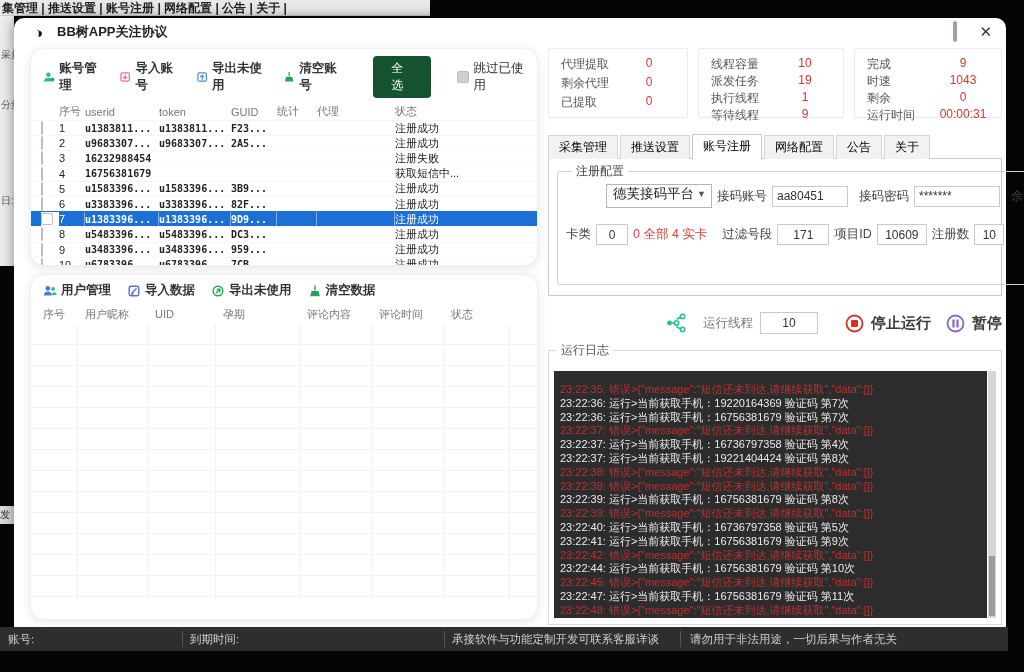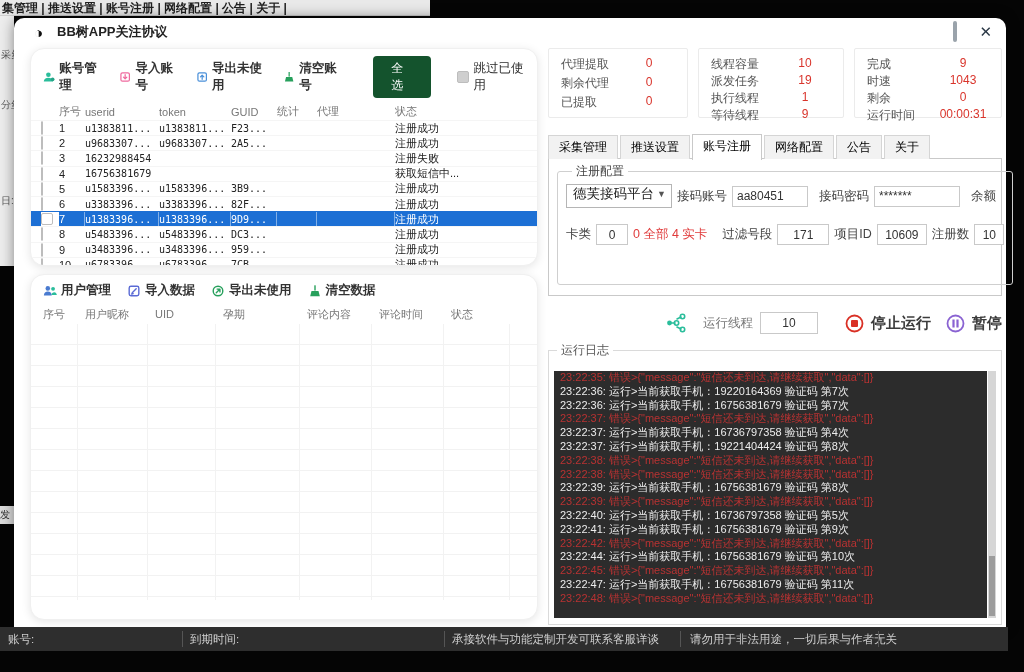--- a/index.html
+++ b/index.html
@@ -38,21 +38,21 @@
   .btn-green { background:#14532d; color:#fff; font-size:12px; font-weight:400; border-radius:4px;
     padding:4px 18px; margin-left:14px; }
   .cbwrap { display:flex; align-items:center; gap:5px; margin-left:10px; font-size:12.5px; color:#2e2e2e; }
   .cb { width:12px; height:12px; border:1px solid #bdbdbd; border-radius:2px; background:#fff; flex:0 0 auto; }
   .cb.gray { background:#cfcfcf; border-color:#bdbdbd; }
 
   
   .agrid { display:grid; grid-template-columns:18px 26px 74px 72px 46px 40px 78px 1fr; align-items:center; padding:0 0 0 10px; }
   .ahead { height:17px; font-size:11px; color:#777; }
   .arow { height:15.2px; font-size:11px; color:#222; border-top:1px solid #f5f5f5; }
-  .arow .mono { font-family:"DejaVu Sans Mono",monospace; font-size:10px; }
+  .arow .mono { font-family:"DejaVu Sans Mono",monospace; font-size:10px;font-weight:bold; }
   .arow.sel { background:#1c6fd4; color:#fff; border-top-color:#1c6fd4; }
   .arow.sel > div { border-right:1px solid rgba(255,255,255,.45); height:100%; display:flex; align-items:center; }
   .cell { overflow:hidden; white-space:nowrap; }
 
   
   .ugrid { display:grid; grid-template-columns:42px 70px 68px 84px 72px 72px 66px 1fr; align-items:center; padding-left:12px; }
   .uhead { height:20px; font-size:11px; color:#777; }
   .uempty { position:relative; height:276px; margin-left:0;
     background:repeating-linear-gradient(to bottom, transparent 0 20px, #f2f2f2 20px 21px); }
   .vline { position:absolute; top:0; bottom:0; width:1px; background:#f2f2f2; }
@@ -71,35 +71,35 @@
 
   fieldset.group { position:absolute; left:8px; top:4px; right:8px; bottom:10px; border:1px solid #cfcfcf; border-radius:3px; }
   fieldset.group legend { font-size:12px; color:#444; margin-left:14px; padding:0 4px; }
   .frow { display:flex; align-items:center; gap:5px; padding:0 8px; }
   .frow.r1 { margin-top:4px; }
   .frow.r2 { margin-top:16px; }
   .flabel { font-size:12.5px; color:#444; white-space:nowrap; }
   .fin { height:21px; border:1px solid #c9c9c9; font-size:12px; color:#333; text-align:center;
     font-family:"Liberation Sans","DejaVu Sans",sans-serif; }
   .selbox { display:flex; align-items:center; justify-content:space-between; width:106px; height:24px;
-    border:1px solid #b5b5b5; padding:0 5px 4px 6px; font-size:13.5px; color:#222; white-space:nowrap; }
+    border:1px solid #b5b5b5; padding:0 5px 4px 6px; font-size:13.5px; color:#222; white-space:nowrap;margin-left:40px; }
   .caret { font-size:9px; color:#555; }
   .redhint { color:#e03b3b; font-size:12.5px; white-space:nowrap; }
 
   .runrow { position:absolute; left:534px; top:290px; width:454px; height:30px; display:flex;
     align-items:center; justify-content:flex-end; gap:7px; }
   .runlabel { font-size:12.5px; color:#777;margin-left:9px; }
   .runbig { font-size:15px; color:#3c3c3c; font-weight:600; }
   .runrow svg { flex:0 0 auto; }
   .thread-in { width:58px; height:22px; margin-right:20px; }
 
   fieldset.loggroup { position:absolute; left:534px; top:324px; width:454px; height:283px; border:1px solid #dadada; }
   fieldset.loggroup legend { font-size:12px; color:#555; margin-left:8px; padding:0 4px; }
   .logbox { position:absolute; left:5px; right:14px; top:12px; bottom:6px; background:#2c2c2c;
-    overflow:hidden; padding:0 6px; font-size:11px; line-height:13.8px; white-space:nowrap; }
+    overflow:hidden; padding:12px 6px; font-size:11px; line-height:13.8px; white-space:nowrap; }
   .ll { margin-top:0; }
   .ll.ok { color:#ececec; }
   .ll.err { color:#b83232; }
   .logsb { position:absolute; right:5px; top:12px; bottom:6px; width:8px; background:#d6d6d6; }
   .logsb .thumb { position:absolute; left:1px; right:1px; bottom:2px; height:60px; background:#9c9c9c; }
 
   
   .statusbar { position:absolute; left:0; top:627px; width:1008px; height:24px; background:#2e2e2e; }
   .sitem { position:absolute; top:0; height:24px; line-height:24px; color:#cfcfcf; font-size:11.5px; white-space:nowrap; }
   .ssep { position:absolute; top:4px; height:16px; width:1px; background:#555; }

